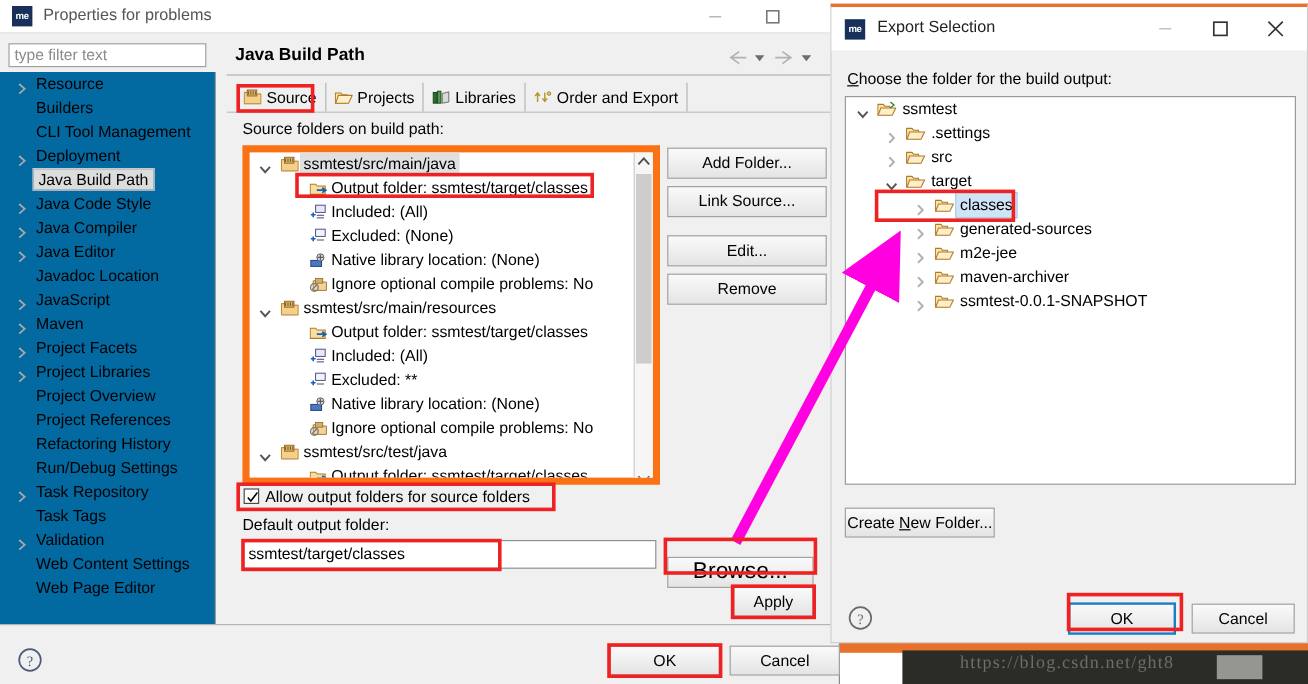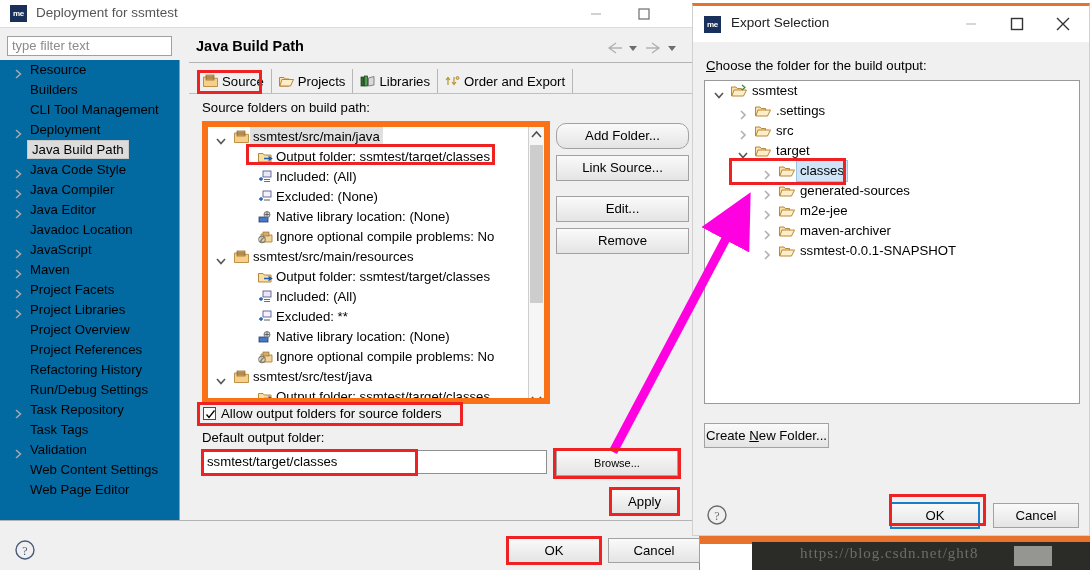--- a/index.html
+++ b/index.html
@@ -156,23 +156,23 @@
   }
   #defout-input .valbox {
     position: absolute; left: 0; top: 0; width: 213px; height: 22px;
     line-height: 22px; padding-left: 4px;
   }
   #defout-input .divider {
     position: absolute; left: 213px; top: 0; width: 1px; height: 22px;
     background: #8f8f8f;
   }
   #browse-btn {
-    position: absolute; left: 556px; top: 450px; width: 122px; height: 26px;
+    position: absolute; left: 556px; top: 464px; width: 122px; height: 26px;
     background: linear-gradient(#fafafa,#e4e4e4); border: 1px solid #a2a2a2;
-    font-size: 11px; text-align: center; line-height: 24px; cursor: default;
+    font-size: 19px; text-align: center; line-height: 24px; cursor: default;
   }
   #apply-btn {
     position: absolute; left: 611px; top: 489px; width: 67px; height: 25px;
     background: linear-gradient(#fafafa,#e4e4e4); border: 1px solid #a2a2a2;
     font-size: 13.2px; text-align: center; line-height: 23px; cursor: default;
   }
 
   #props-footer-sep {
     position: absolute; left: 0; top: 520px; width: 700px; height: 1px;
     background: #b4b4b4;
@@ -289,21 +289,21 @@
 </style>
 </head>
 <body>
 
 <div id="root">
 
   <div id="props-window">
 
     <div id="props-titlebar">
       <div class="app-icon">me</div>
-      <div class="title">Deployment for ssmtest</div>
+      <div class="title">Properties for problems</div>
     </div>
     <div class="wc" id="wc-min">
       <svg width="12" height="12" viewBox="0 0 12 12">
           <line x1="1" y1="6" x2="11" y2="6" stroke="#b8b8b8" stroke-width="1.3"></line>
         </svg>
     </div>
     <div class="wc" id="wc-max">
       <svg width="14" height="14" viewBox="0 0 14 14">
           <rect x="2" y="2" width="10" height="10" fill="none" stroke="#777" stroke-width="1.3"></rect>
         </svg>
@@ -550,21 +550,21 @@
         <div class="thumb"></div>
         <div class="sb-arrow down">
           <svg width="15" height="17" viewBox="0 0 15 17">
               <path d="M3,6 L7.5,11 L12,6" fill="none" stroke="#505050" stroke-width="1.6"></path>
             </svg>
         </div>
       </div>
     </div>
 
     <div id="side-buttons">
-        <div class="sidebtn" style="top: 123px; border-radius: 10px;">Add Folder...</div>
+        <div class="sidebtn" style="top: 123px;">Add Folder...</div>
         <div class="sidebtn" style="top: 155px;">Link Source...</div>
         <div class="sidebtn" style="top: 196px;">Edit...</div>
         <div class="sidebtn" style="top: 228px;">Remove</div>
       </div>
 
     <div id="allow-check">
       <span class="cbox">
         <svg width="11" height="11" viewBox="0 0 11 11">
             <path d="M1.5,5.5 L4,8.5 L9.5,1.5" fill="none" stroke="#000" stroke-width="1.3"></path>
           </svg>

